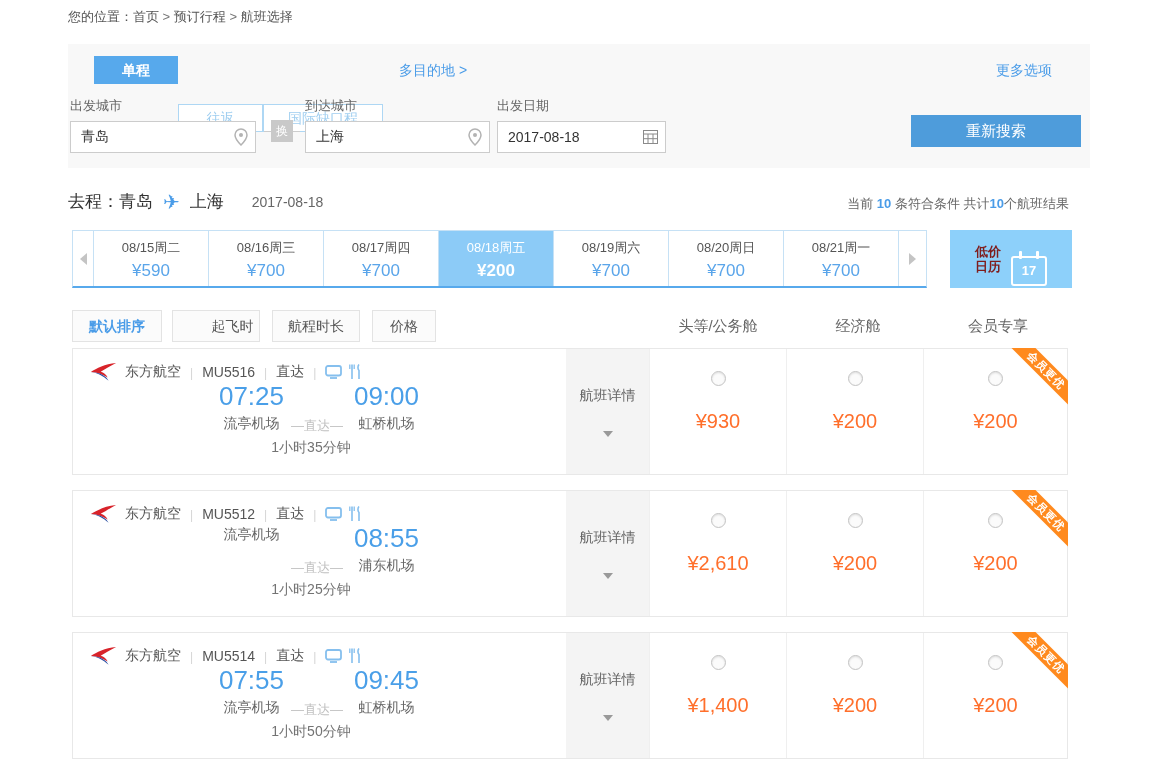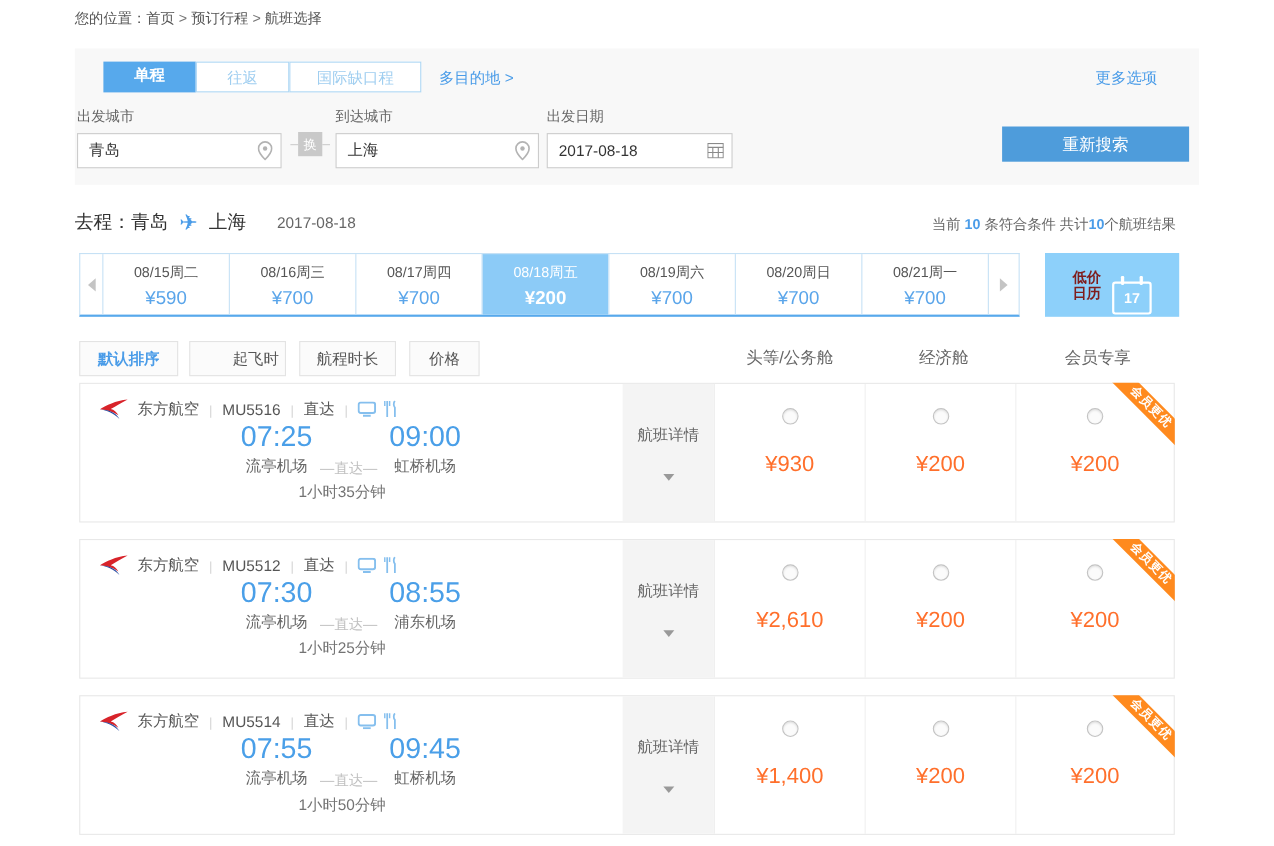--- a/index.html
+++ b/index.html
@@ -6,22 +6,22 @@
   html,body { width:1158px; height:769px; background:#fff; font-family:"Liberation Sans", sans-serif; position:relative; overflow:hidden; }
 
   
   .breadcrumb { position:absolute; left:68px; top:8px; font-size:13px; color:#555; }
   .breadcrumb .crumb + .crumb::before { content:" > "; color:#777; }
 
   
   .panel { position:absolute; left:68px; top:44px; width:1022px; height:124px; background:#f8f8f8; }
   .tabs { position:absolute; left:26px; top:12px; display:flex; }
   .tab { height:28px; line-height:26px; text-align:center; font-size:14px; cursor:pointer; }
-  .tab.active { background:#57a9ec; color:#fff; width:84px; line-height:28px; font-weight:bold; border:none;font-family:Liberation Mono, monospace; }
-  .tab.inactive { background:#fff; color:#9fcef0; border:1px solid #aed7f4; }
+  .tab.active { background:#57a9ec; color:#fff; width:84px; line-height:28px; font-weight:bold; border:none; }
+  .tab.inactive { background:#fff; color:#9fcef0; border:1px solid #aed7f4;margin-top:48px; }
   .tab.w85 { width:85px; margin-left:0; }
   .tab.w120 { width:120px; }
   .multi-link { margin-left:16px; line-height:28px; color:#4a9ce8; font-size:14px; cursor:pointer; }
   .more-link { position:absolute; right:38px; top:18px; color:#4a9ce8; font-size:14px; cursor:pointer; }
 
   .fgroup { position:absolute; }
   .fgroup label { display:block; font-size:13px; color:#666; margin-bottom:6px; }
   .fld { position:relative; }
   .fld input { width:100%; height:32px; border:1px solid #ccc; background:#fff; font-size:14px; color:#333; padding:0 30px 0 10px; outline:none; font-family:"Liberation Sans",sans-serif; }
   .fld input.disabled { background:#e8e8e8; border-color:#d5d5d5; color:#555; }
@@ -313,21 +313,20 @@
           <svg width="12" height="15" viewBox="0 0 12 15">
               <line x1="3" y1="0.5" x2="3" y2="15" stroke="#85bfee" stroke-width="1.6"></line>
               <line x1="0.8" y1="0.5" x2="0.8" y2="5" stroke="#85bfee" stroke-width="1.3"></line>
               <line x1="5.2" y1="0.5" x2="5.2" y2="5" stroke="#85bfee" stroke-width="1.3"></line>
               <path d="M10 0.5 C8.6 2 8.6 5 10 6.5 L10 15" fill="none" stroke="#85bfee" stroke-width="1.6"></path>
             </svg>
         </span>
       </span>
     </div>
     <div class="f-dep">
-      <div class="f-time">07:30</div>
       <div class="f-airport">流亭机场</div>
     </div>
     <div class="f-via">—直达—</div>
     <div class="f-arr">
       <div class="f-time">08:55</div>
       <div class="f-airport">浦东机场</div>
     </div>
     <div class="f-duration">1小时25分钟</div>
     <div class="f-detail">
       <span class="lbl">航班详情</span>

